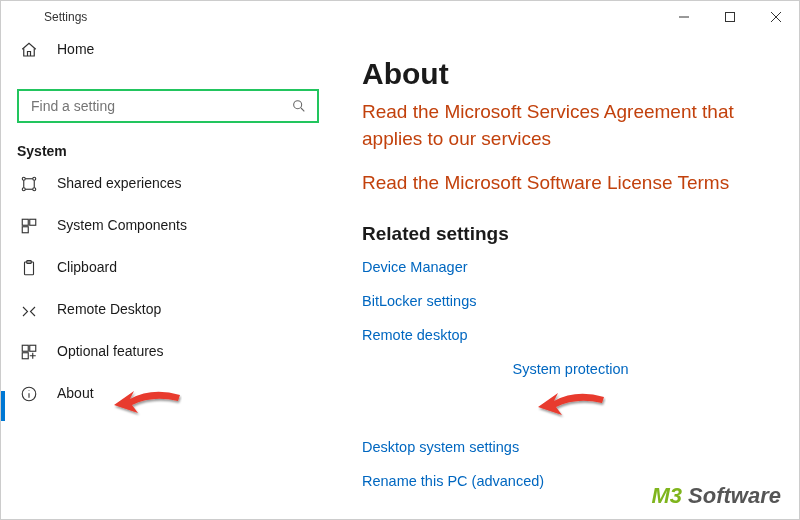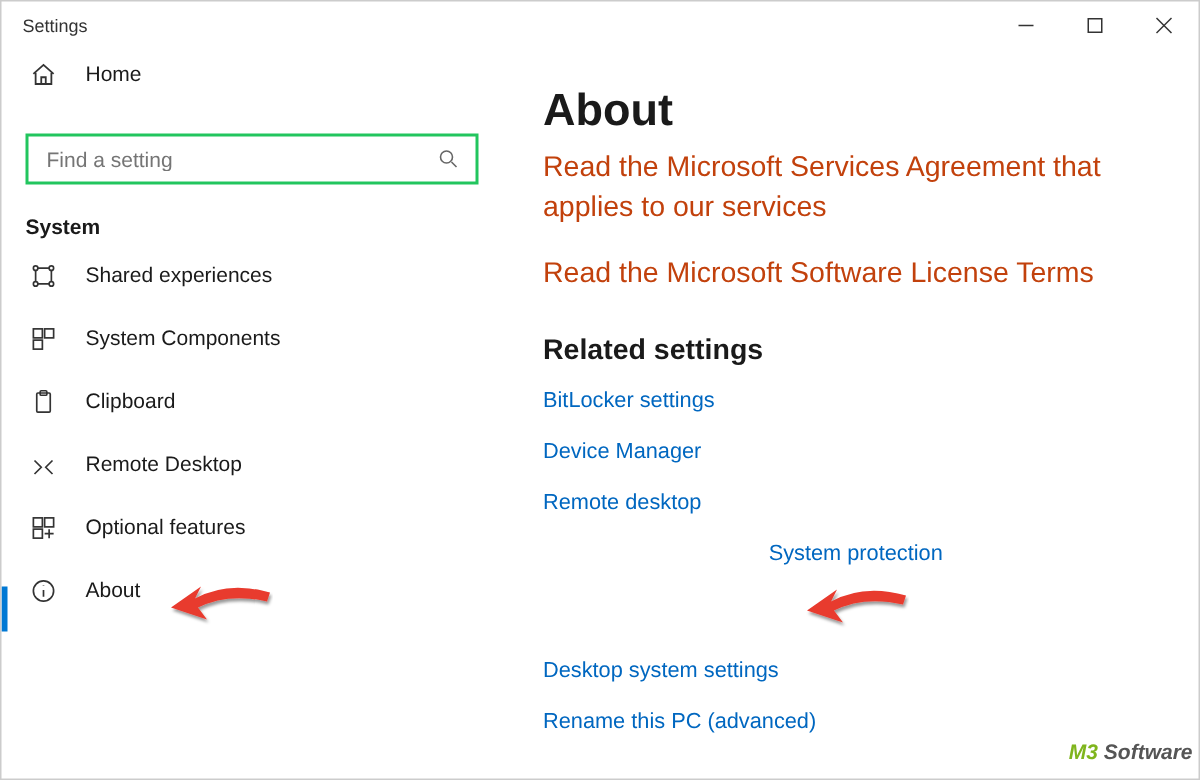--- a/index.html
+++ b/index.html
@@ -15,20 +15,21 @@
     border: 1px solid #ccc;
   }
   .titlebar {
     height: 32px;
     display: flex;
     align-items: center;
     justify-content: space-between;
     padding-left: 14px;
     font-size: 12px;
     color: #333;
+    margin-left: 29px;
   }
   .win-controls {
     display: flex;
     height: 100%;
   }
   .win-btn {
     width: 46px;
     display: flex;
     align-items: center;
     justify-content: center;
@@ -130,23 +131,23 @@
     gap: 10px;
     margin-bottom: 18px;
     flex-direction: column;
   }
   .arrow {
     width: 70px;
     height: 34px;
   }
   .watermark {
     position: absolute;
-    right: 4px;
+    right: 18px;
     bottom: 10px;
-    font-size: 14px;
+    font-size: 22px;
     font-weight: 700;
     font-style: italic;
     color: #555;
   }
   .watermark .m3 {
     color: #7fb51d;
     font-style: italic;
   }
   svg { display: block; }
 </style>
@@ -285,22 +286,22 @@
     </div>
   </div>
 
   <div class="main">
     <h1>About</h1>
     <a class="link">Read the Microsoft Services Agreement that applies to our services</a>
     <a class="link">Read the Microsoft Software License Terms</a>
 
     <div class="related-h">Related settings</div>
 
+    <a class="rel-link">Device Manager</a>
     <a class="rel-link">BitLocker settings</a>
-    <a class="rel-link">Device Manager</a>
     <a class="rel-link">Remote desktop</a>
     <div class="rel-row">
       <a class="rel-link" style="margin-bottom:0">System protection</a>
       <span>
         <svg class="arrow" viewBox="0 0 70 34">
             <defs>
               <filter id="ds2" x="-20%" y="-20%" width="140%" height="140%">
                 <feDropShadow dx="1" dy="2" stdDeviation="1" flood-opacity="0.4"></feDropShadow>
               </filter>
             </defs>

